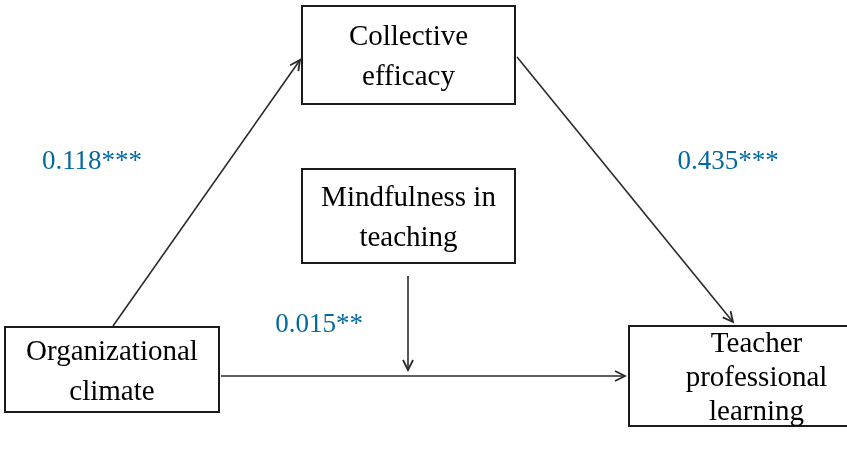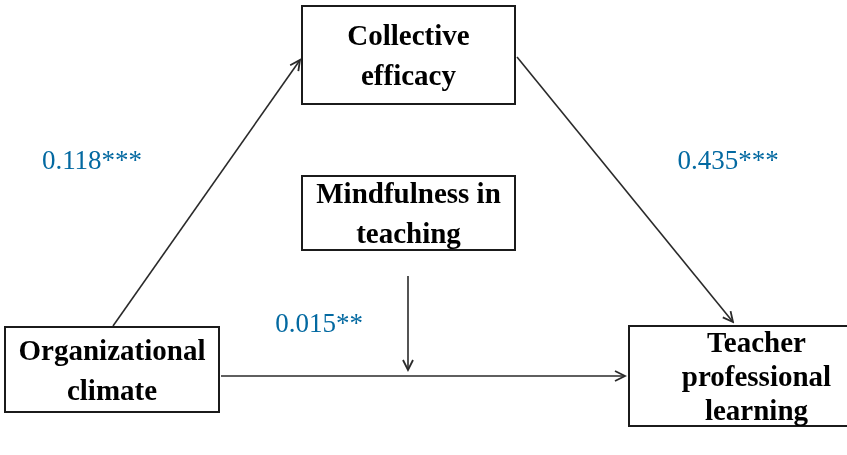--- a/index.html
+++ b/index.html
@@ -23,30 +23,29 @@
   }
   .node {
     position: absolute;
     border: 2px solid #1b1b1b;
     background: #ffffff;
     display: flex;
     align-items: center;
     justify-content: center;
     text-align: center;
     box-sizing: border-box;
-    font-weight: bold;
   }
   .node-label {
     font-size: 29px;
     line-height: 40px;
     white-space: pre-line;
     color: #000000;
   }
   .node--collective   { left: 301px; top: 5px;   width: 215px; height: 100px; }
-  .node--mindfulness  { left: 301px; top: 175px; width: 215px; height: 76px; }
+  .node--mindfulness  { left: 301px; top: 168px; width: 215px; height: 96px; }
   .node--organizational { left: 4px; top: 326px; width: 216px; height: 87px; }
   .node--teacher      { left: 628px; top: 325px; width: 257px; height: 102px; }
   .node--teacher .node-label { line-height: 34px; }
   .coef {
     position: absolute;
     transform: translate(-50%, -50%);
     font-size: 27px;
     white-space: nowrap;
     color: #0369a1;
   }

